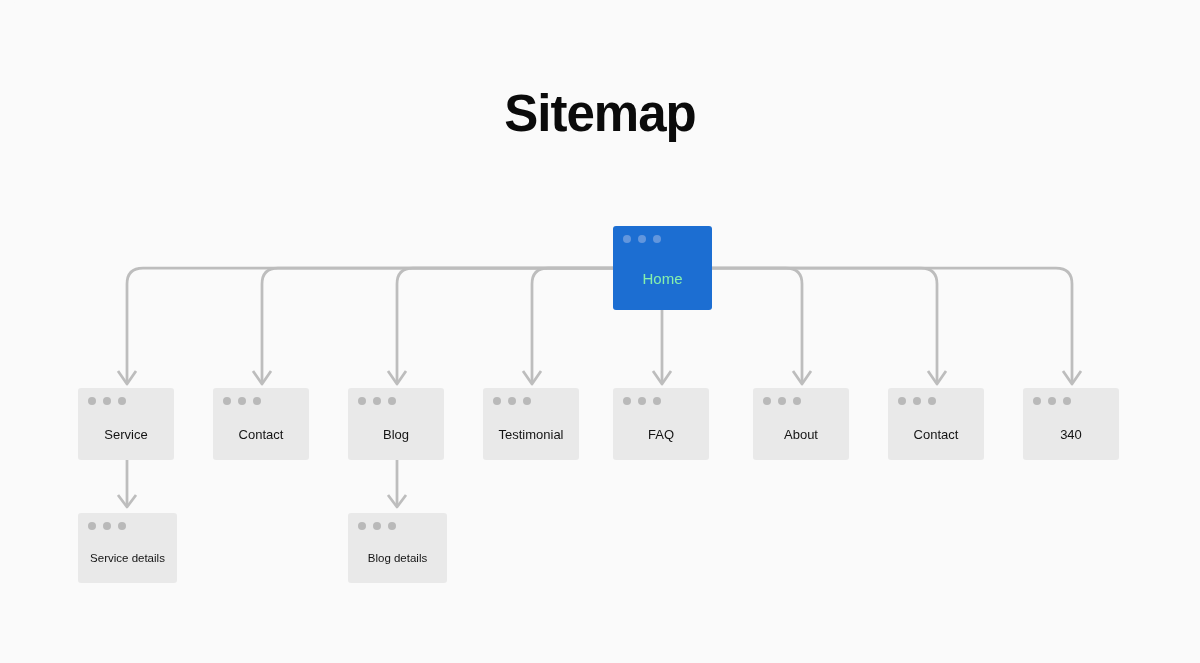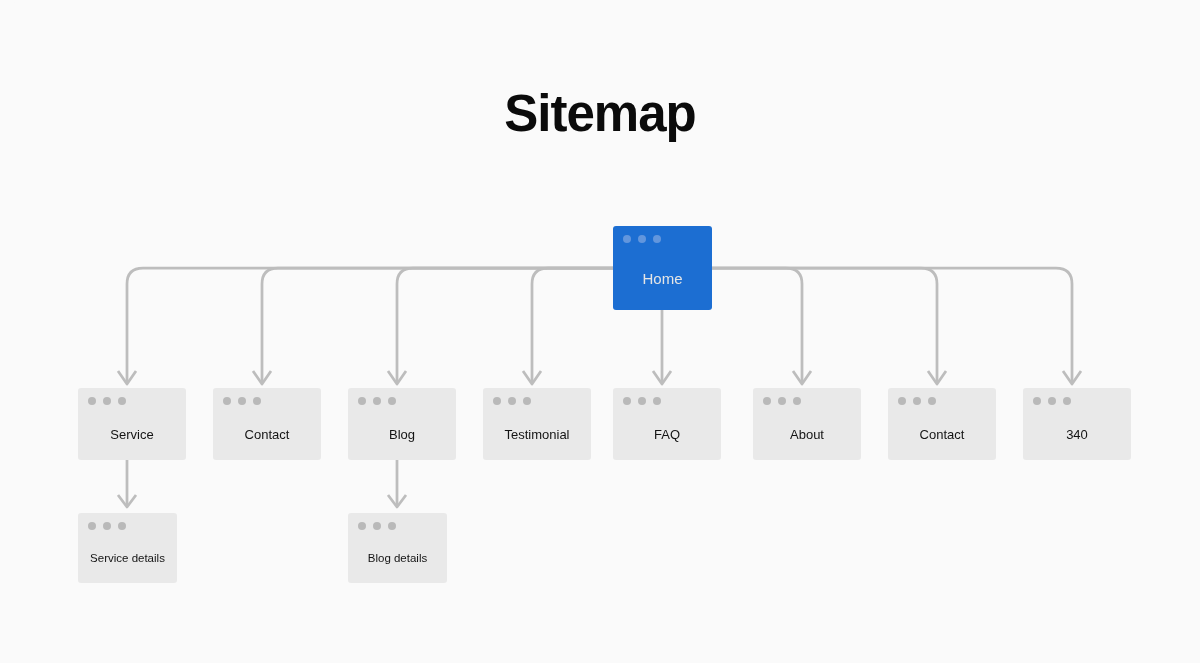--- a/index.html
+++ b/index.html
@@ -28,21 +28,21 @@
     letter-spacing: -1px;
     color: #0b0b0b;
   }
   svg.connectors {
     position: absolute;
     top: 0;
     left: 0;
   }
   .node {
     position: absolute;
-    width: 108px;
+    width: 96px;
     height: 72px;
     background: #e9e9e9;
     border-radius: 3px;
     display: flex;
     flex-direction: column;
     box-sizing: border-box;
   }
   .dots {
     display: flex;
     gap: 7px;
@@ -67,21 +67,21 @@
     white-space: nowrap;
   }
   .node.home {
     left: 613px;
     top: 226px;
     width: 99px;
     height: 84px;
     background: #1c6ed2;
   }
   .node.home .dots i { background: #6296dd; }
-  .node.home .label { color: #e5e5e5; font-size: 15px; font-weight: 400; }
+  .node.home .label { color: #86efac; font-size: 15px; font-weight: 400; }
   
   .lv1 { top: 388px; }
   .col1 { left: 78px; }
   .col2 { left: 213px; }
   .col3 { left: 348px; }
   .col4 { left: 483px; justify-content: space-between; }
   .col5 { left: 613px; }
   .col6 { left: 753px; }
   .col7 { left: 888px; }
   .col8 { left: 1023px; }

